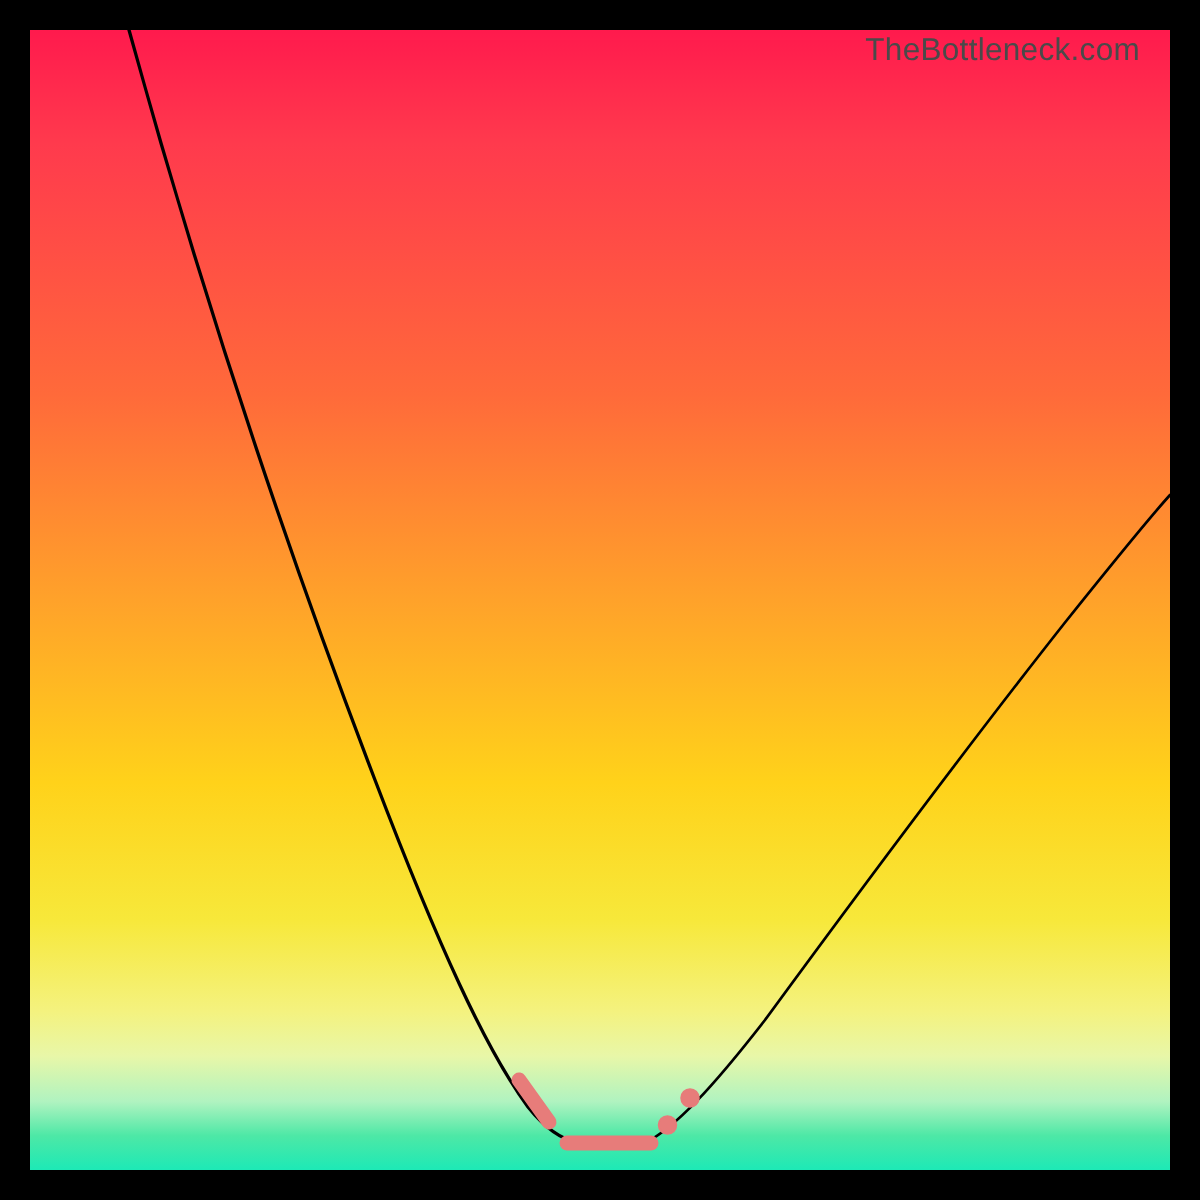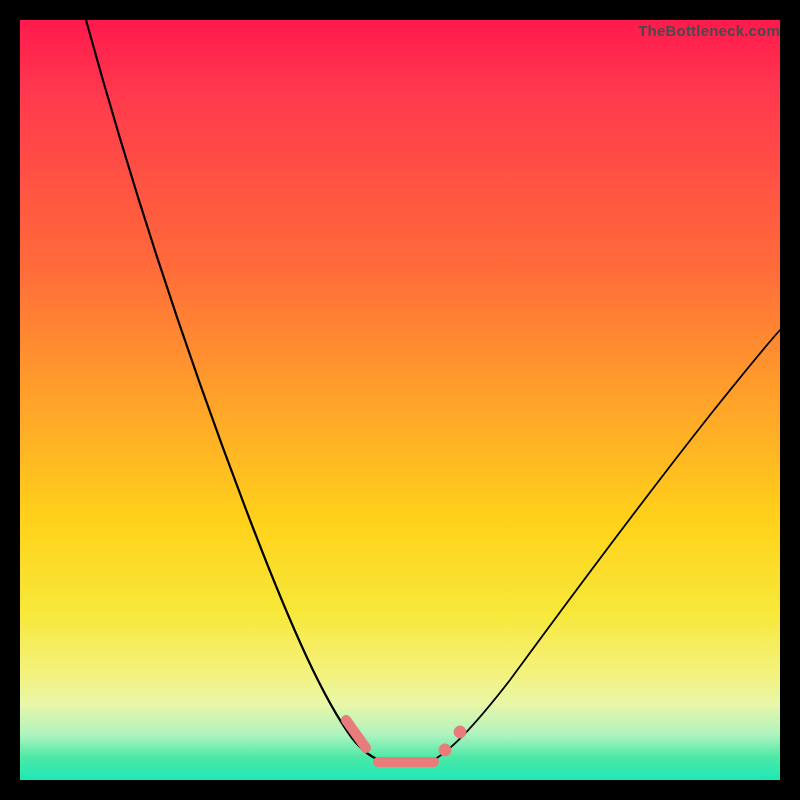--- a/index.html
+++ b/index.html
@@ -35,24 +35,24 @@
       #f4f27e 86%,
       #e8f7a8 90%,
       #b0f3c0 94%,
       #4de8a6 97%,
       #1de9b6 100%
     );
   }
   .watermark {
     position: absolute;
     top: 2px;
-    right: 0;
+    right: 20px;
     color: #4a4a4a;
-    font-size: 15px;
-    font-weight: 700;
+    font-size: 21px;
+    font-weight: 400;
     letter-spacing: 0.2px;
     pointer-events: none;
     user-select: none;
   }
   svg.curve-layer {
     position: absolute;
     left: 0;
     top: 0;
     width: 760px;
     height: 760px;

